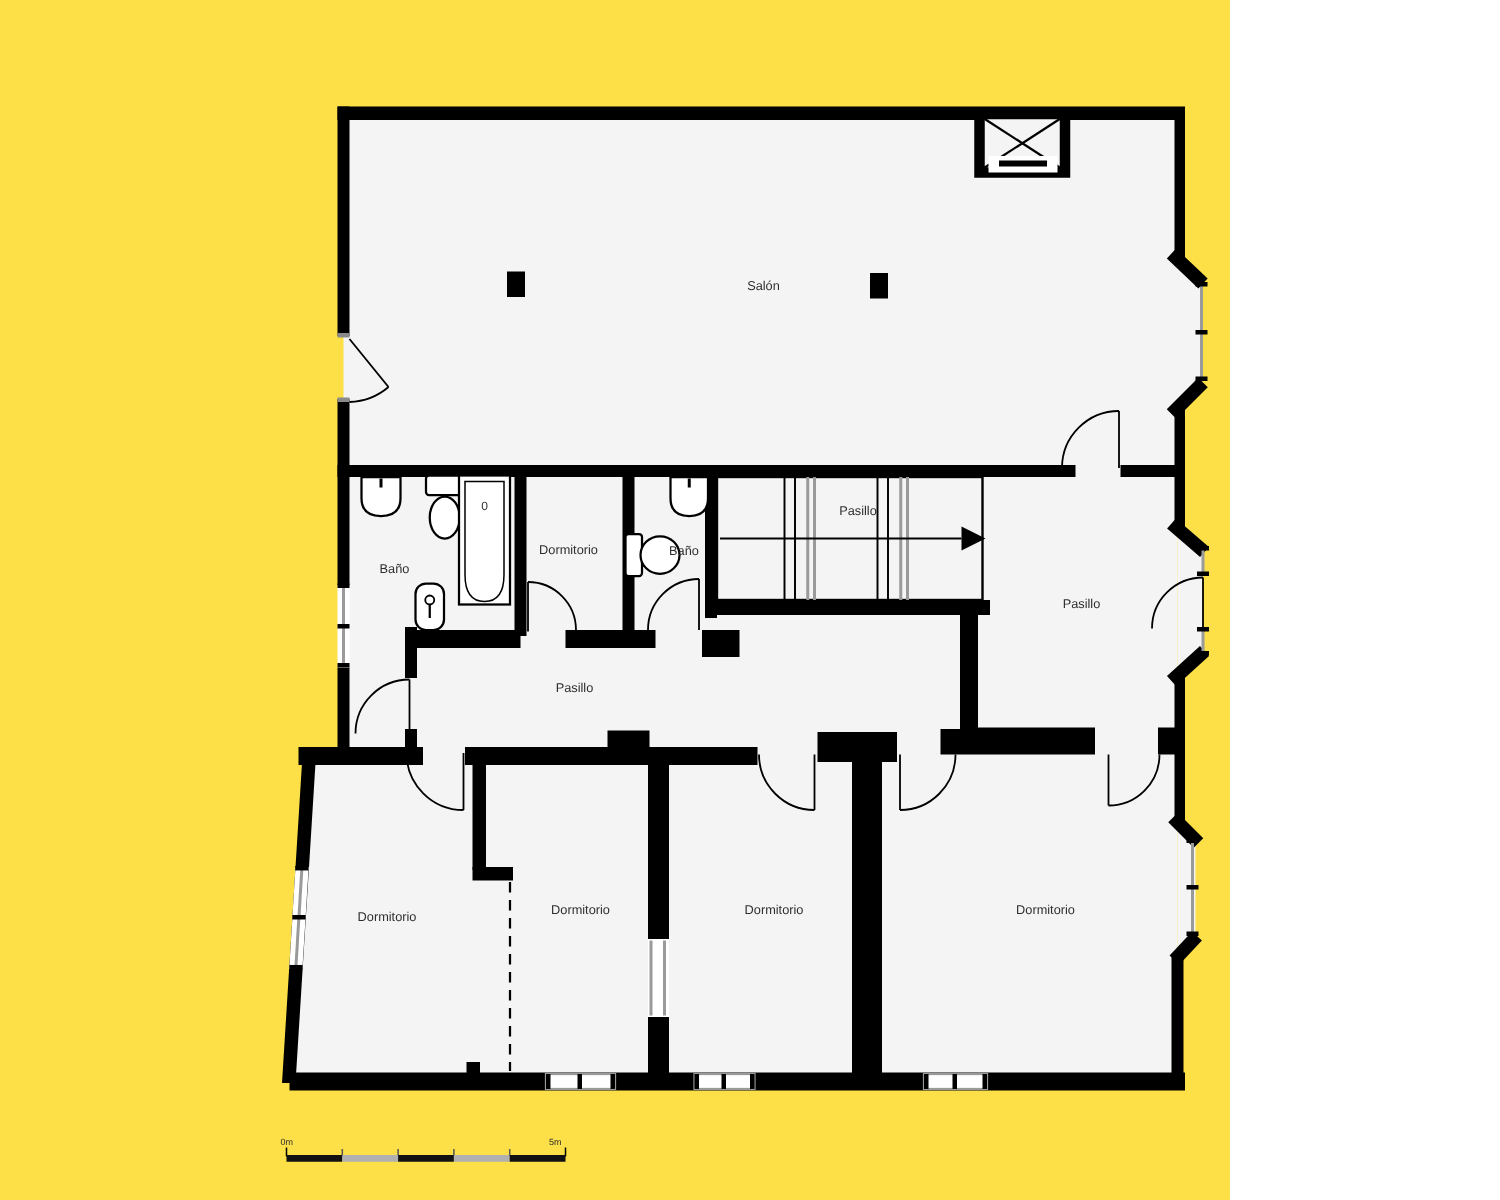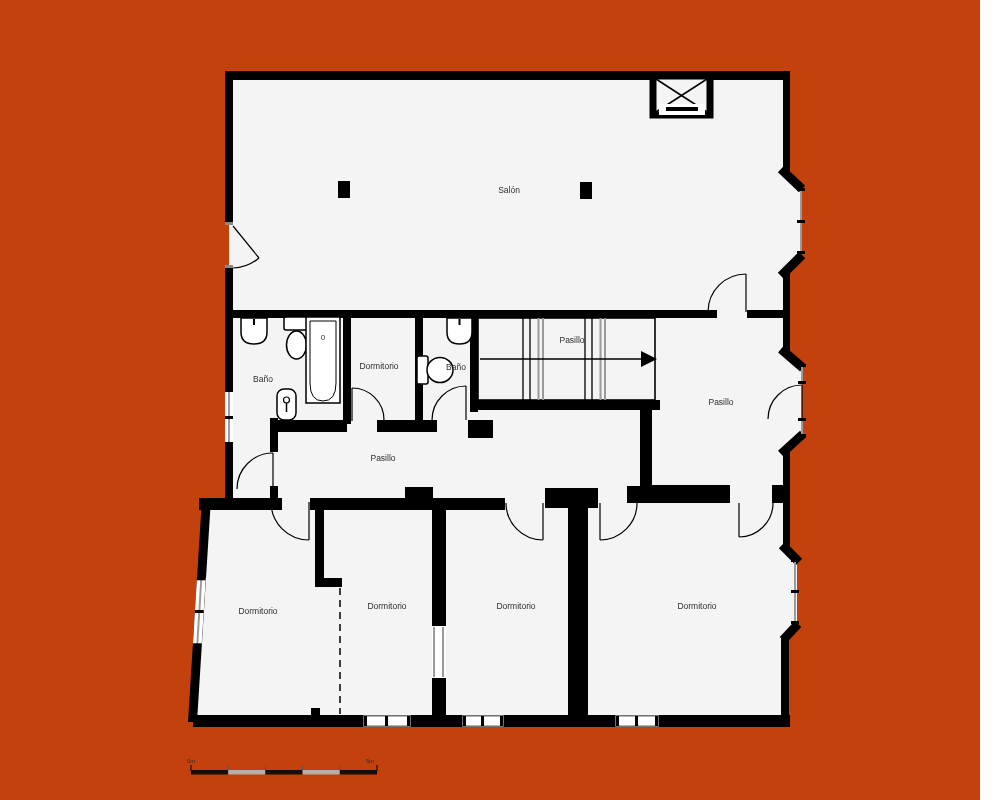--- a/index.html
+++ b/index.html
@@ -1,16 +1,16 @@
 <!DOCTYPE html>
 <html><head>
 <meta charset="utf-8">
 <style>
   html,body{margin:0;padding:0;background:#ffffff;}
-  #stage{position:relative;width:980px;height:800px;background:#c2410c;overflow:hidden;
+  #stage{position:relative;width:820px;height:800px;background:#fde047;overflow:hidden;
          font-family:"Liberation Sans",sans-serif;}
   svg{position:absolute;left:0;top:0;}
   .room-label{font-family:"Liberation Sans",sans-serif;font-size:8.5px;fill:#2e2e2e;text-anchor:middle;}
   .tiny-label{font-family:"Liberation Sans",sans-serif;font-size:6px;fill:#2e2e2e;}
   .wall{fill:#000;}
   .floor{fill:#f4f4f4;}
   .arcline{stroke:#000;stroke-width:1.2;fill:none;}
   .fixture{stroke:#000;stroke-width:1.5;fill:#ffffff;}
   .glass{stroke:#9a9a9a;stroke-width:2;}
   .jamb{fill:#8a8a8a;}

